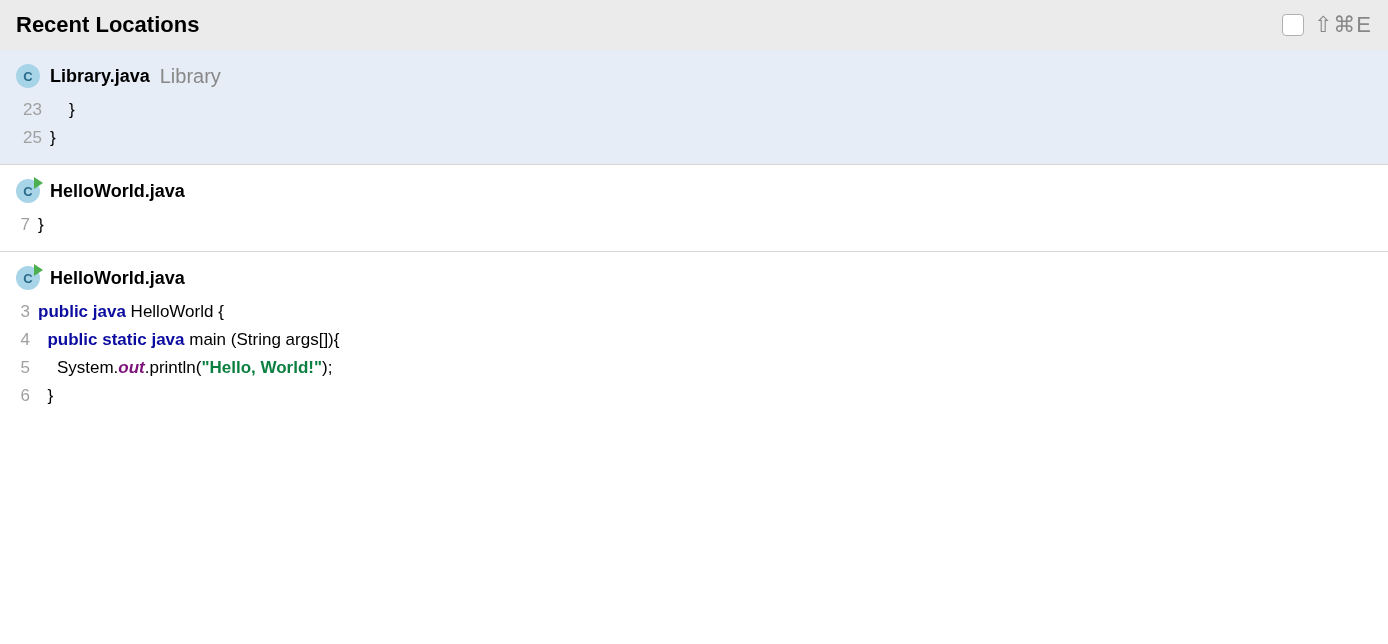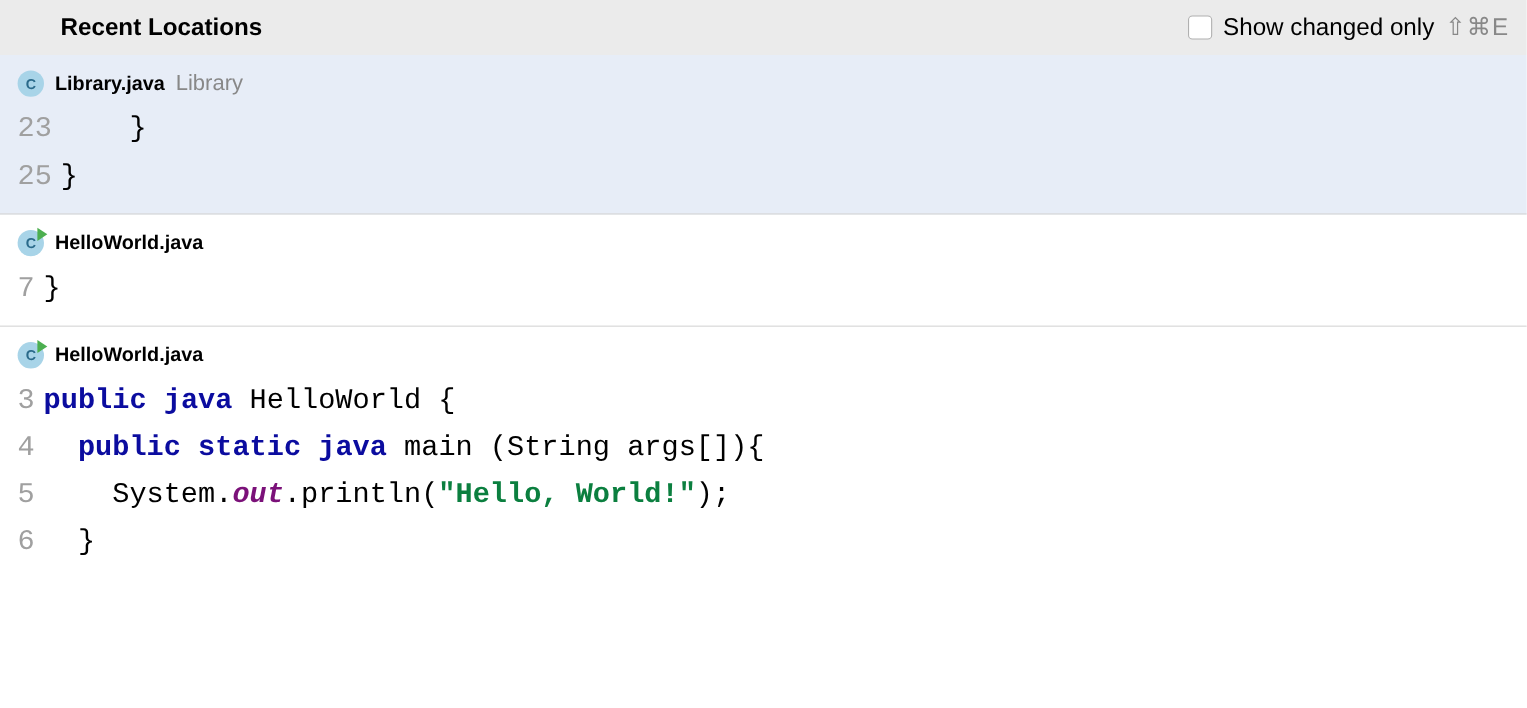--- a/index.html
+++ b/index.html
@@ -19,21 +19,20 @@
       justify-content: space-between;
       align-items: center;
       background: #ebebeb;
       padding: 10px 16px;
       height: 50px;
     }
     .title {
       font-size: 22px;
       font-weight: 700;
       color: #000;
-      margin-left: 39px;
     }
     .checkbox-wrap {
       display: flex;
       align-items: center;
       gap: 10px;
     }
     .checkbox {
       width: 22px;
       height: 22px;
       border: 1.5px solid #b0b0b0;
@@ -93,22 +92,22 @@
     .file-name {
       font-size: 18px;
       font-weight: 700;
       color: #000;
     }
     .breadcrumb {
       font-size: 20px;
       color: #888;
     }
     .code-area {
-      font-family: Liberation Mono, monospace;
-      font-size: 26px;
+      font-family: Liberation Sans, sans-serif;
+      font-size: 17px;
       padding: 0 31px 12px 16px;
       line-height: 1.65;
     }
     .code-line {
       display: flex;
       align-items: baseline;
     }
     .line-number {
       color: #a0a0a0;
       min-width: 26px;
@@ -141,21 +140,20 @@
       border-bottom: none;
     }
   </style>
 </head>
 <body>
 
 <div class="header">
   <div class="title">Recent Locations</div>
   <div class="checkbox-wrap">
     <div class="checkbox"></div>
-    <span class="checkbox-label">Show changed only</span>
     <span class="shortcut">⇧⌘E</span>
   </div>
 </div>
 
 <div id="locations-container">
     <div class="location-block selected">
       <div class="location-header">
         <div class="file-icon">
           <div class="file-icon-circle">C</div>
         </div>

